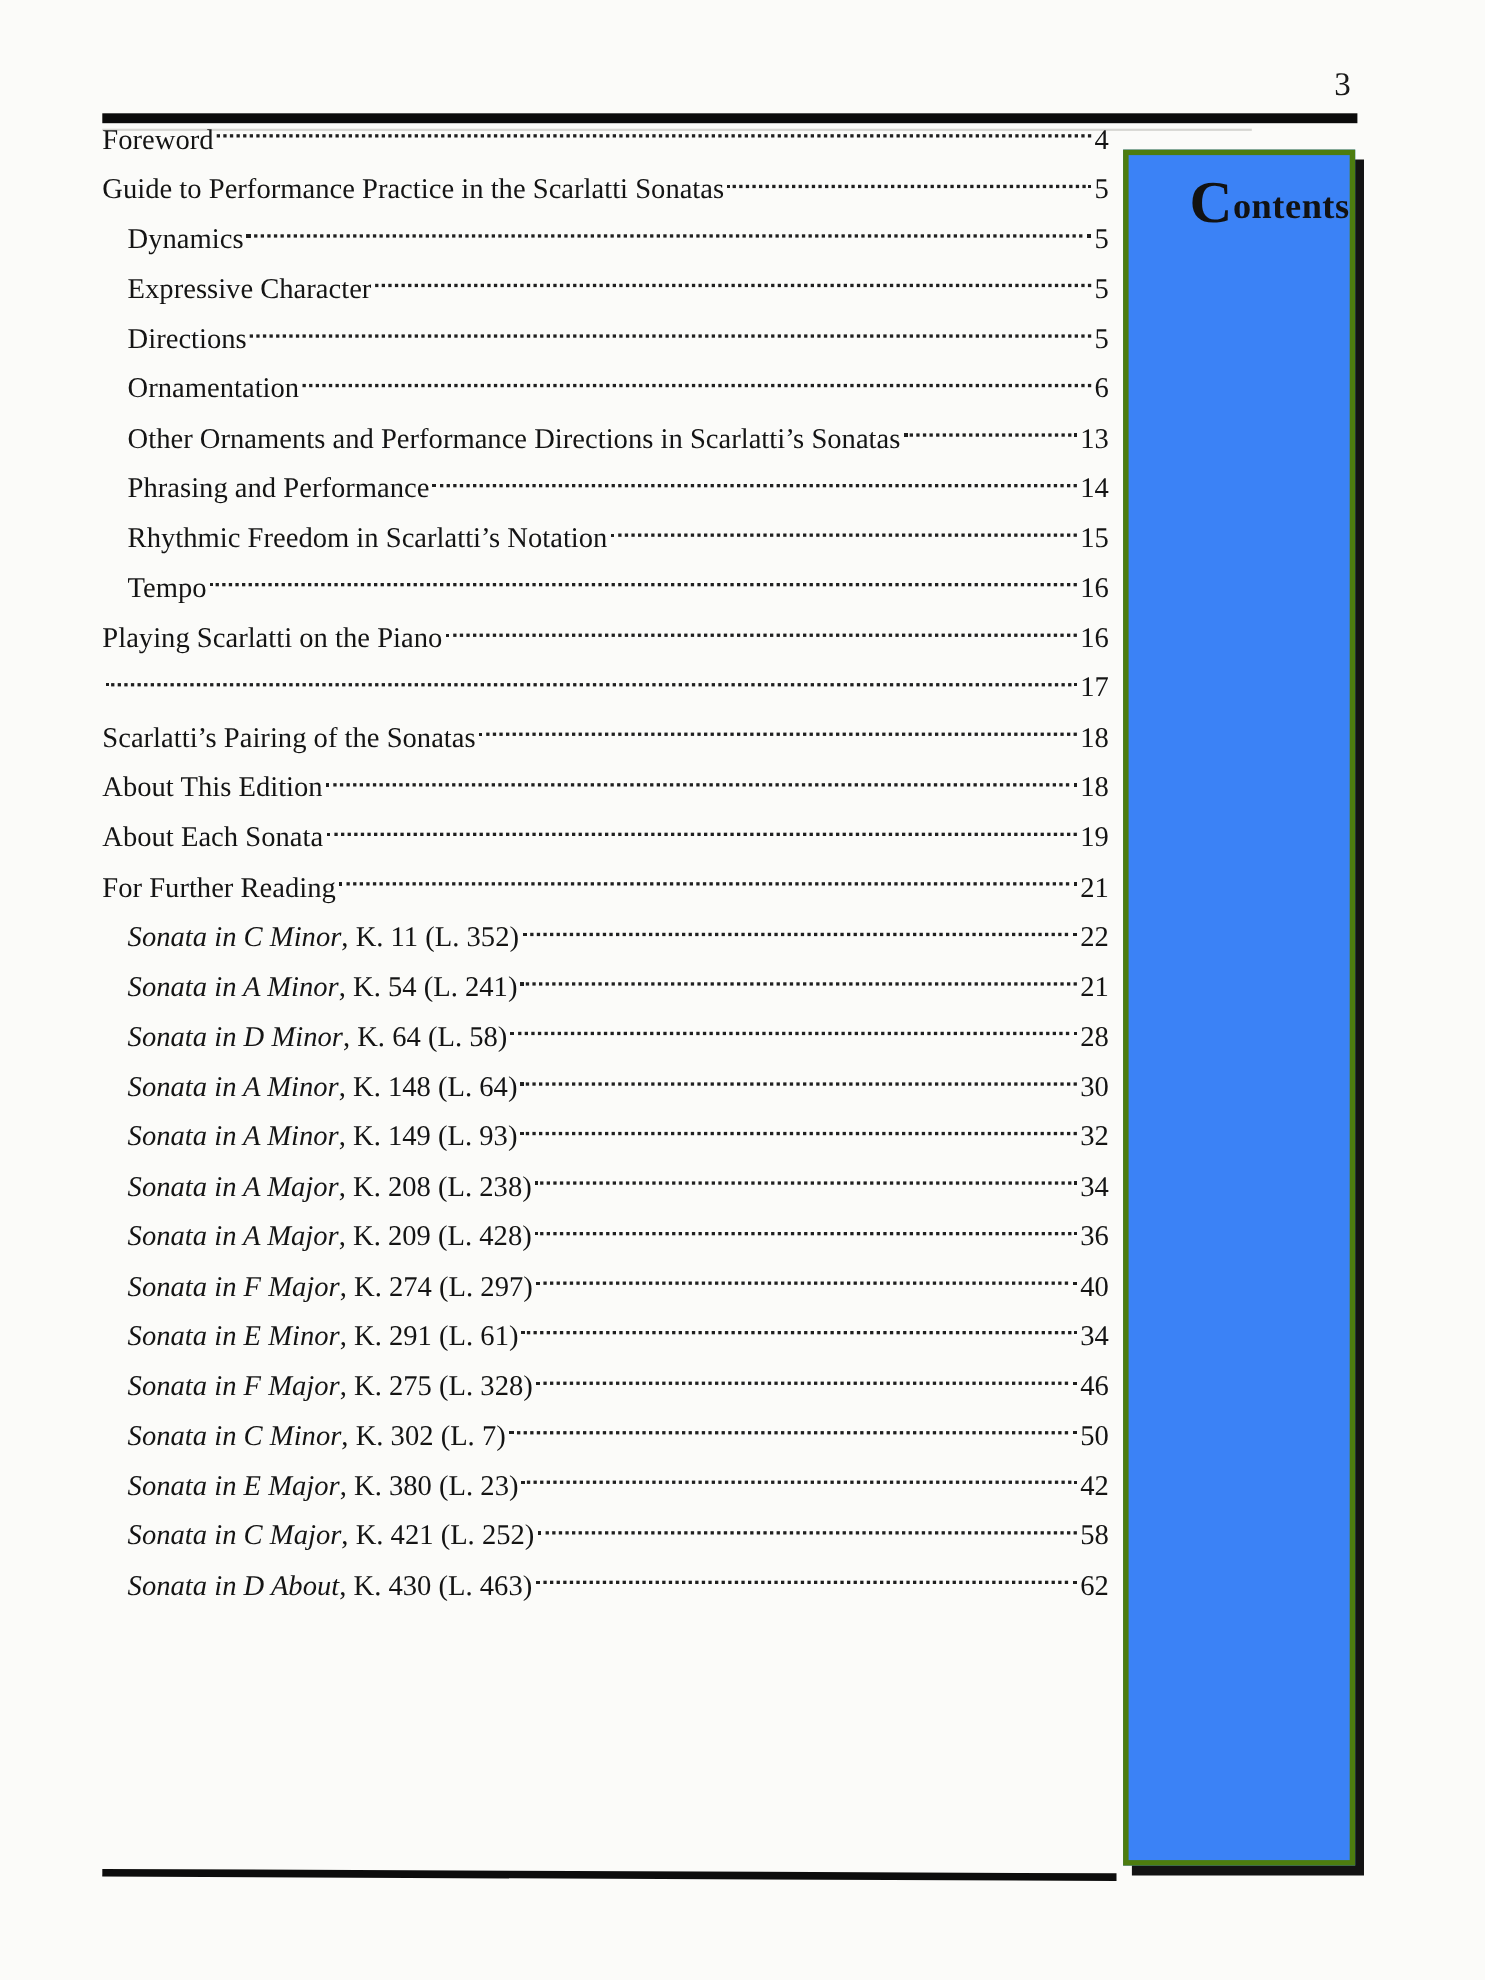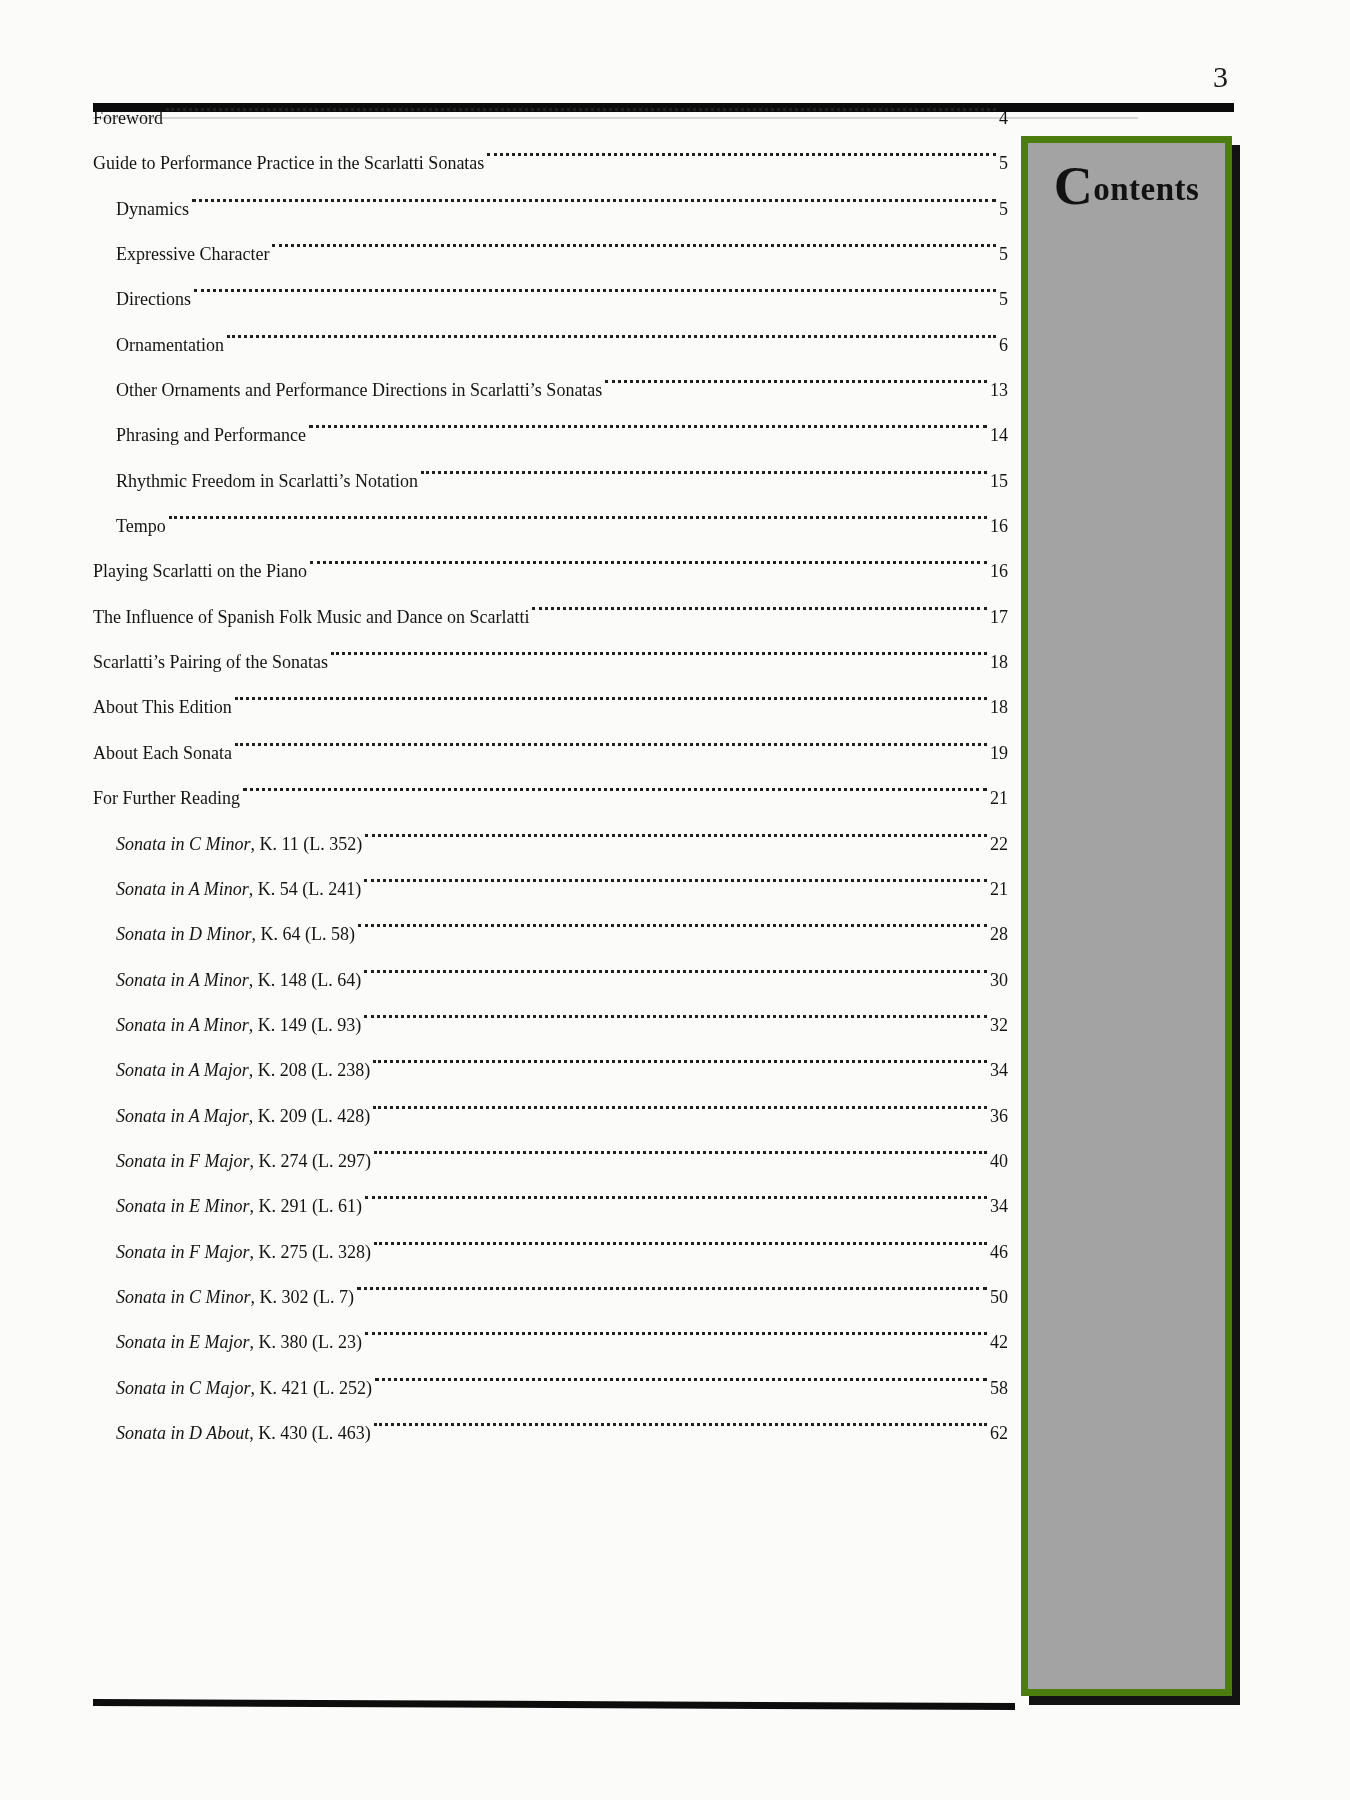--- a/index.html
+++ b/index.html
@@ -24,43 +24,43 @@
   }
   .rule-bottom{
     position:absolute;left:93px;top:1699px;width:922px;height:7px;
     background:#0d0d0d;
     transform:rotate(0.25deg);transform-origin:left center;
   }
   .toc{
     position:absolute;left:93px;top:108px;width:915px;
   }
   .toc-row{
-    display:flex;align-items:flex-start;
+    display:flex;align-items:center;
     height:45.35px;
     padding-bottom:9px;box-sizing:border-box;
-    font-size:18px;line-height:1.12;
+    font-size:26px;line-height:1.12;
     white-space:nowrap;
   }
   .toc-row.ind{padding-left:23px;}
   .toc-row .lbl{flex:0 0 auto;}
   .toc-row .lbl i{font-style:italic;}
   .toc-row .leader{
     flex:1 1 auto;height:0;
     border-bottom:3px dotted #1f1f1f;
     margin:0 3px 5px 3px;
     min-width:20px;
   }
   .toc-row .pg{flex:0 0 auto;}
   .contents-box{
     position:absolute;left:1021px;top:136px;width:211px;height:1560px;
-    background:#a3a3a3;
-    border:7px solid #4d7c0f;
+    background:#3b82f6;
+    border:5px solid #4d7c0f;
     box-shadow:8px 9px 0 0 #131313;
     box-sizing:border-box;
-    text-align:center;
+    text-align:right;
   }
   .contents-title{
     margin-top:22px;
     font-weight:bold;color:#121212;
     font-size:33px;letter-spacing:0.5px;line-height:1;
   }
   .contents-title .big-c{
     font-size:54px;line-height:0.8;vertical-align:-4px;
   }
 </style>
@@ -122,21 +122,20 @@
       <span class="lbl">Tempo</span>
       <span class="leader"></span>
       <span class="pg">16</span>
     </div>
     <div class="toc-row">
       <span class="lbl">Playing Scarlatti on the Piano</span>
       <span class="leader"></span>
       <span class="pg">16</span>
     </div>
     <div class="toc-row">
-      <span class="lbl">The Influence of Spanish Folk Music and Dance on Scarlatti</span>
       <span class="leader"></span>
       <span class="pg">17</span>
     </div>
     <div class="toc-row">
       <span class="lbl">Scarlatti’s Pairing of the Sonatas</span>
       <span class="leader"></span>
       <span class="pg">18</span>
     </div>
     <div class="toc-row">
       <span class="lbl">About This Edition</span>

